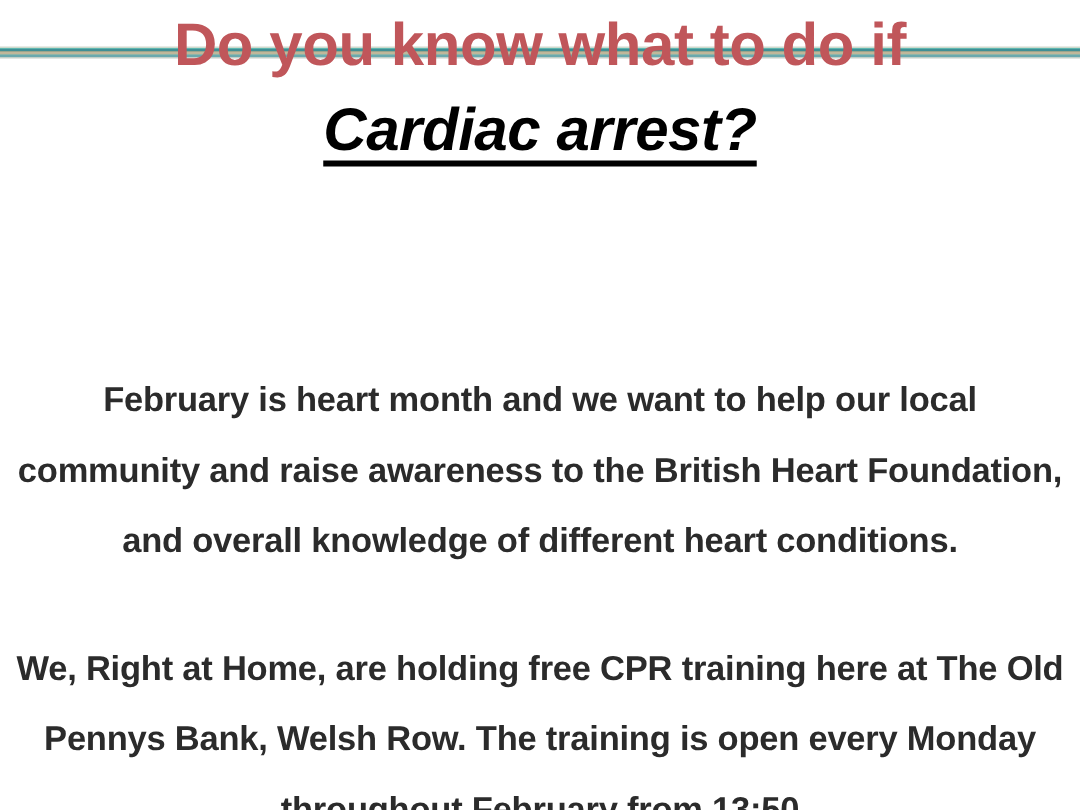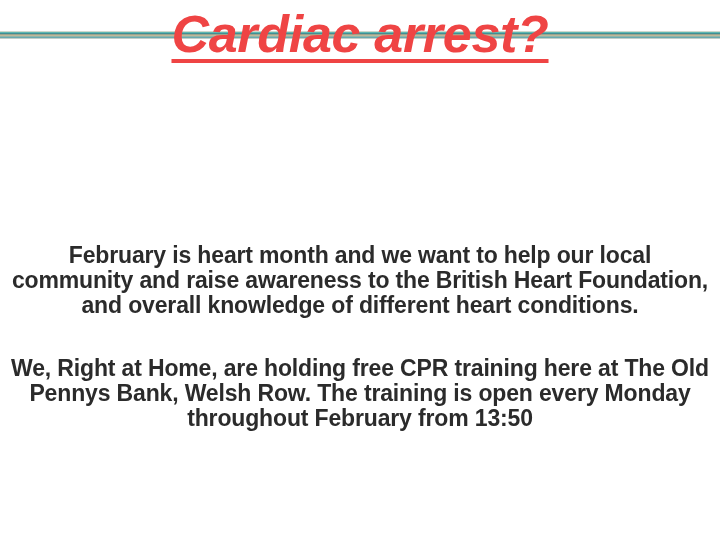--- a/index.html
+++ b/index.html
@@ -66,60 +66,61 @@
     display: block;
     color: #c0565a;
     font-size: 40px;
     font-weight: bold;
     line-height: 53px;
     letter-spacing: -0.3px;
     white-space: nowrap;
   }
 
   .head-line.emphasis {
-    color: #ef4444;
+    color: #000000;
     font-style: italic;
-    font-size: 52px;
+    font-size: 40px;
     line-height: 60px;
     text-decoration: underline;
     text-decoration-thickness: 4px;
     text-underline-offset: 7px;
   }
 
   
   #body-block {
     position: absolute;
     left: 8px;
     top: 243px;
     width: 704px;
     text-align: center;
     z-index: 2;
   }
 
   .body-para {
     color: #2b2b2b;
     font-size: 23px;
     font-weight: bold;
-    line-height: 25px;
+    line-height: 47px;
     letter-spacing: -0.15px;
     margin: 0;
   }
 
   .para-gap {
     height: 38px;
   }
 </style>
 </head>
 <body>
 
 <div id="slide">
 
   <div id="top-rule"></div>
 
   <div id="heading-block">
+    <span class="head-line">Do you know what to do if</span>
     <span class="head-line emphasis">Cardiac arrest?</span>
   </div>
 
   <div id="body-block">
     <p class="body-para">February is heart month and we want to help our local community and raise awareness to the British Heart Foundation, and overall knowledge of different heart conditions.</p>
     <div class="para-gap"></div>
     <p class="body-para">We, Right at Home, are holding free CPR training here at The Old Pennys Bank, Welsh Row. The training is open every Monday throughout February from 13:50</p>
   </div>
 
 </div>

